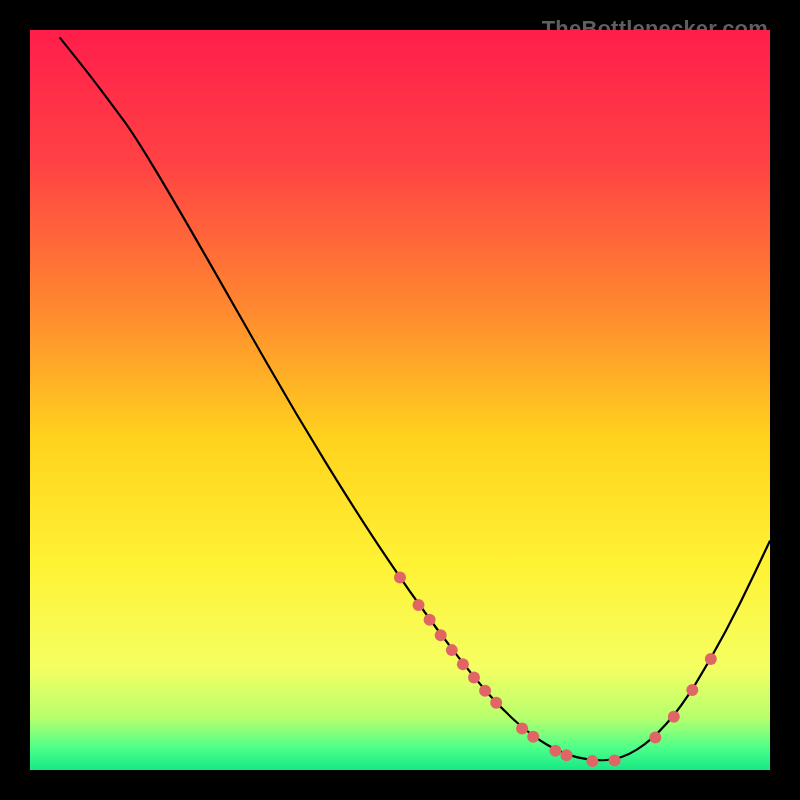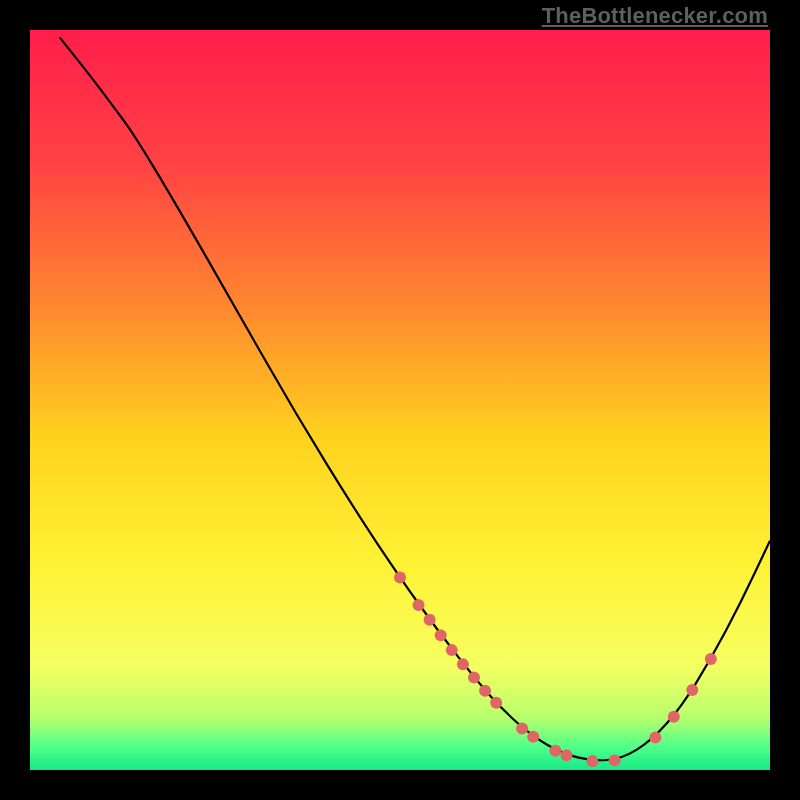--- a/index.html
+++ b/index.html
@@ -20,28 +20,27 @@
   }
   .plot {
     position: absolute;
     left: 0;
     top: 0;
     width: 740px;
     height: 740px;
   }
   .watermark {
     position: absolute;
-    top: 3px;
+    top: 16px;
     right: 32px;
     font-family: Arial, Helvetica, sans-serif;
     font-size: 22px;
     font-weight: 600;
     color: #5f5f5f;
     letter-spacing: 0.2px;
-    text-decoration: underline;
   }
 </style>
 </head>
 <body>
 
 <div class="watermark">TheBottlenecker.com</div>
 
 <div class="frame">
   <svg class="plot" viewBox="0 0 740 740">
     <defs>

